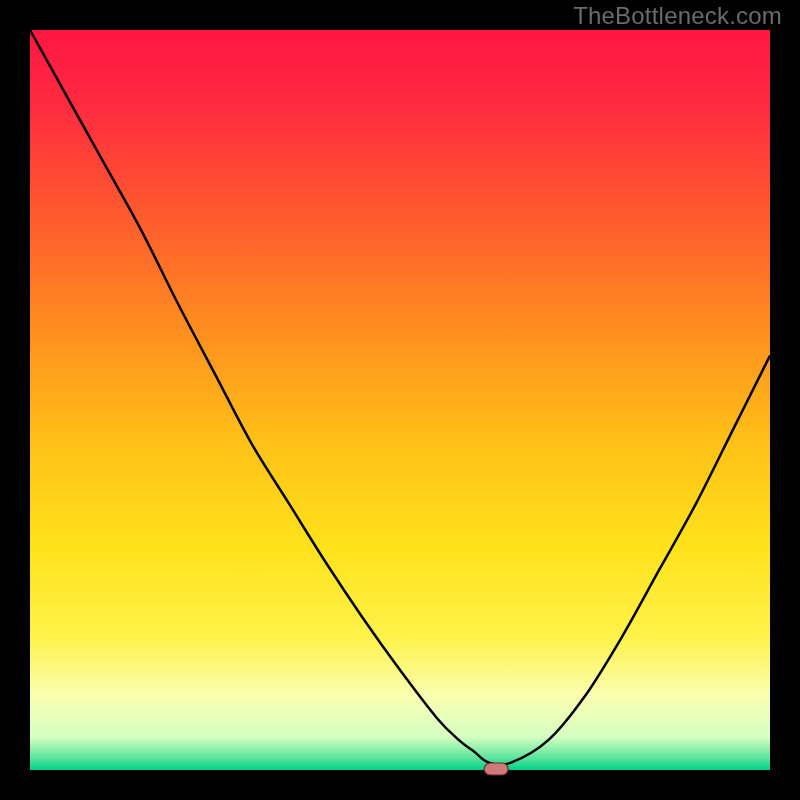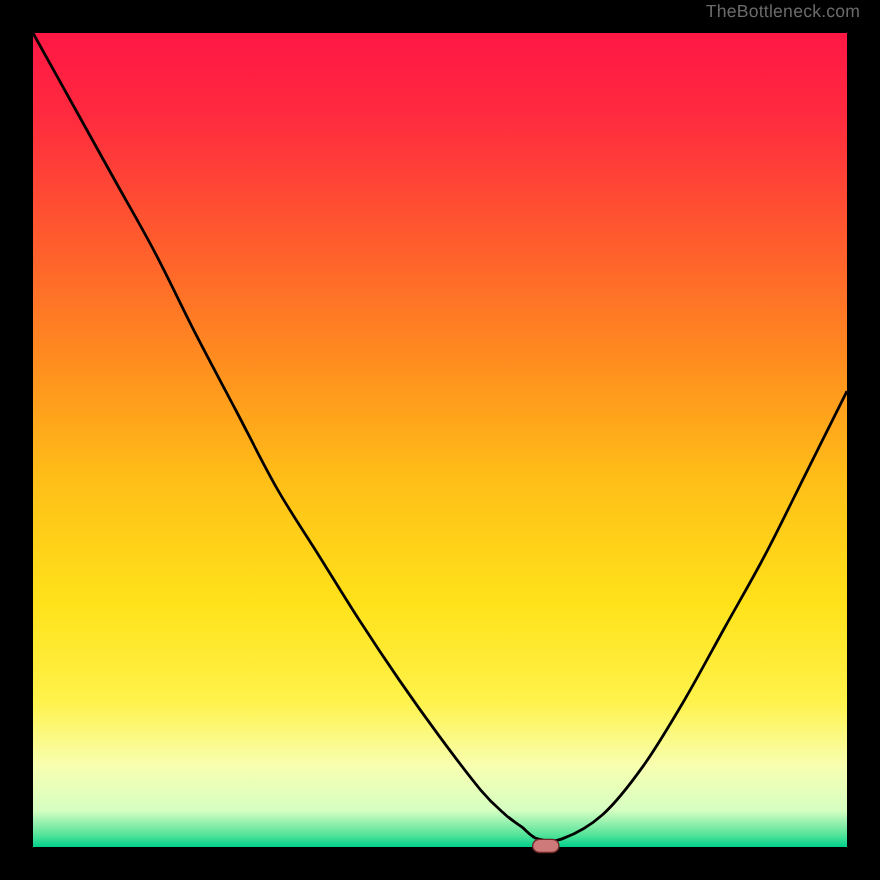--- a/index.html
+++ b/index.html
@@ -14,21 +14,21 @@
   .chart-wrap {
     position: relative;
     width: 800px;
     height: 800px;
   }
   .watermark {
     position: absolute;
     top: 2px;
     right: 18px;
     color: #6b6b6b;
-    font-size: 16px;
+    font-size: 24px;
     font-weight: 500;
     letter-spacing: 0.2px;
     z-index: 10;
   }
   svg {
     position: absolute;
     top: 0;
     left: 0;
     display: block;
   }

